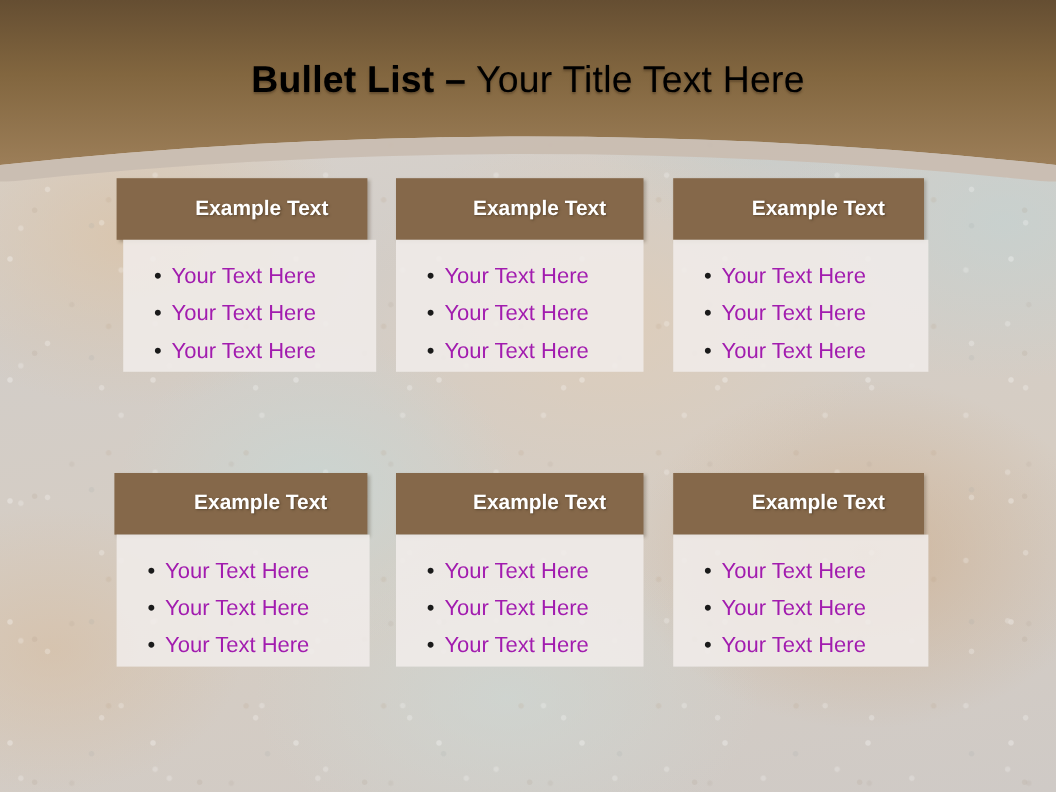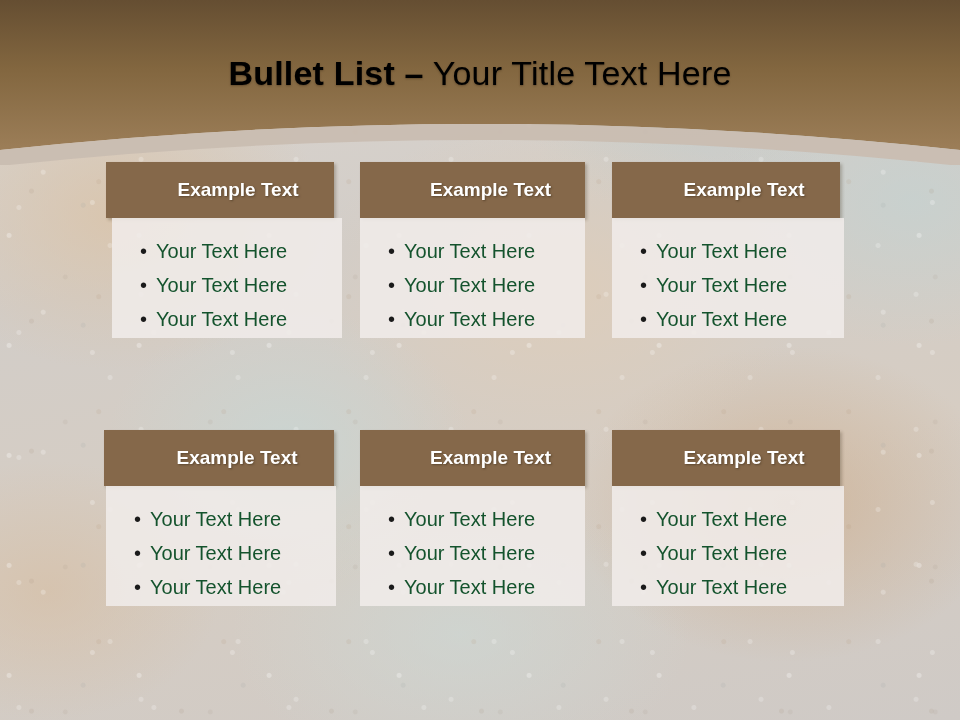--- a/index.html
+++ b/index.html
@@ -129,21 +129,21 @@
   .bullet-dot {
     width: 16px;
     flex: 0 0 16px;
     font-size: 20px;
     line-height: 34px;
     color: #1a1a1a;
   }
   .bullet-text {
     font-size: 20px;
     line-height: 34px;
-    color: #14532d;
+    color: #a21caf;
     white-space: nowrap;
   }
 </style>
 </head>
 <body>
 
 <div id="slide">
 
   <div class="bg-base"></div>
   <div class="bg-grain"></div>

